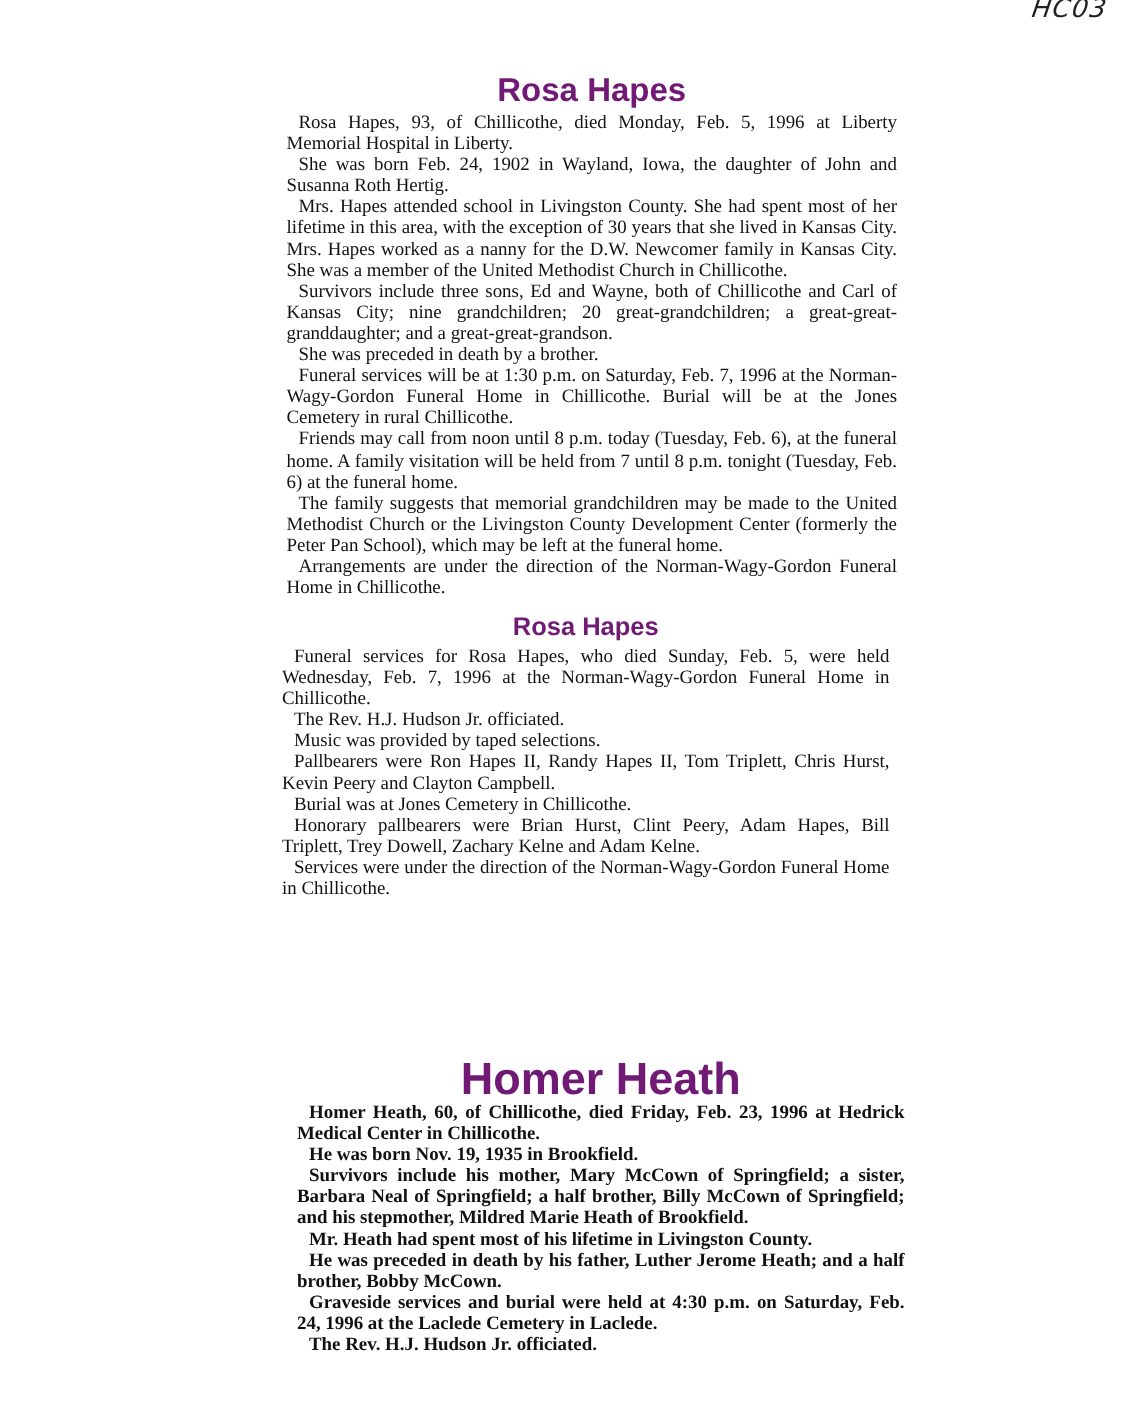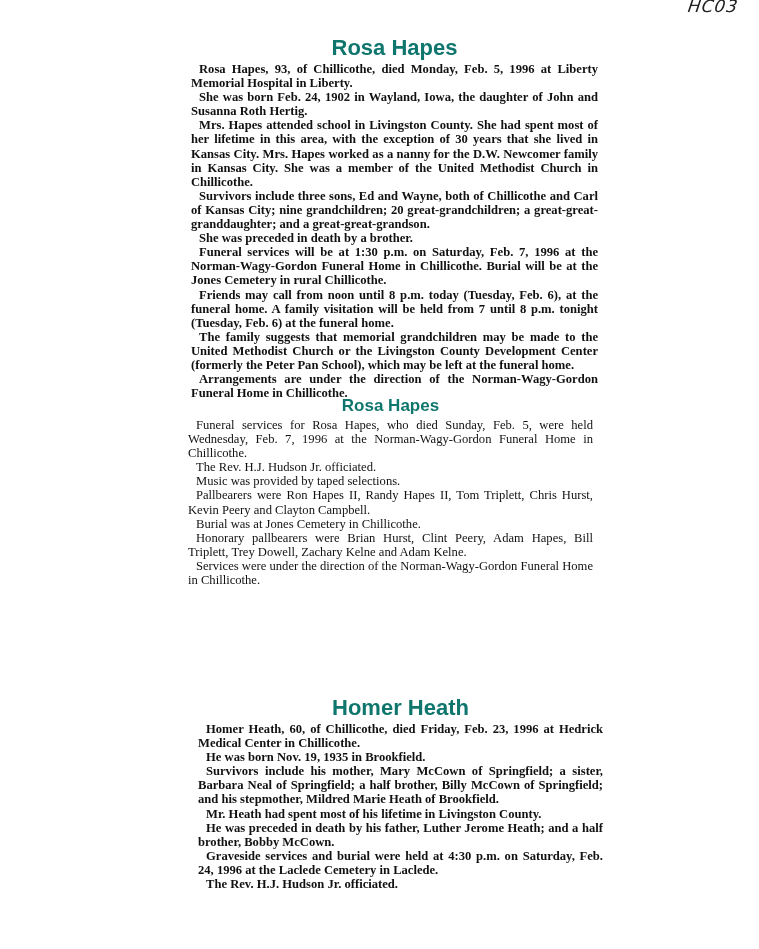--- a/index.html
+++ b/index.html
@@ -1,27 +1,27 @@
 <!DOCTYPE html>
 <html><head>
 <meta charset="utf-8">
 <style>
   html, body { margin:0; padding:0; background:#ffffff; }
   body { width:759px; height:949px; position:relative; overflow:hidden; color:#111; }
   .handmark { position:absolute; left:688px; top:-4px; font-family:"DejaVu Sans", sans-serif; font-style:italic; font-size:17px; color:#222; letter-spacing:1px; transform:skewX(-8deg); }
   .article { position:absolute; font-family:"Liberation Serif", serif; font-size:12.6px; line-height:14.1px; color:#111; }
-  .headline { font-family:"Liberation Sans", sans-serif; font-weight:bold; text-align:center; color:#0f766e; margin:0; }
+  .headline { font-family:"Liberation Sans", sans-serif; font-weight:bold; text-align:center; color:#701a75; margin:12px; }
   .para { margin:0; text-indent:8px; text-align:justify; }
   #a1 { left:191px; top:36px; width:407px; }
   #a1 .headline { font-size:22px; line-height:24px; margin-bottom:2px; }
-  #a1 .para { font-weight:700; }
+  #a1 .para { font-weight:400; }
   #a2 { left:188px; top:396px; width:405px; }
   #a2 .headline { font-size:17px; line-height:20px; margin-bottom:2px; }
   #a3 { left:198px; top:696px; width:405px; }
-  #a3 .headline { font-size:22px; line-height:24px; margin-bottom:2px; }
+  #a3 .headline { font-size:30px; line-height:24px; margin-bottom:2px; }
   #a3 .para { font-weight:600; }
 </style>
 </head>
 <body>
 
 <div class="handmark">HC03</div>
 
 <div class="article" id="a1">
   <h1 class="headline">Rosa Hapes</h1>
   <p class="para">Rosa Hapes, 93, of Chillicothe, died Monday, Feb. 5, 1996 at Liberty Memorial Hospital in Liberty.</p>

